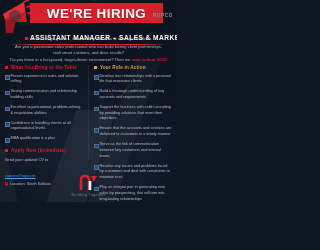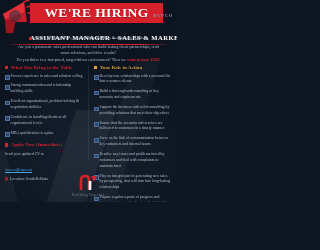--- a/index.html
+++ b/index.html
@@ -8,21 +8,20 @@
     background: #0e1622;
     font-family: "Liberation Sans", sans-serif;
     overflow: hidden;
   }
   .poster {
     position: relative;
     width: 177px; height: 202px;
     background:
       radial-gradient(ellipse 120px 90px at 88px 150px, #16202f 0%, #111a27 55%, #0c1420 100%);
     overflow: hidden;
-    font-family: Liberation Serif, serif;
   }
   
   .wm {
     position: absolute; pointer-events: none; opacity: .055;
     background: #ffffff;
   }
   .wm1 { left: 52px; top: 110px; width: 40px; height: 150px; transform: skewX(-18deg); }
   .wm2 { left: 104px; top: 60px; width: 26px; height: 190px; transform: skewX(-18deg); opacity:.03; }
   .wm3 { left: -10px; top: 150px; width: 30px; height: 120px; transform: skewX(14deg); opacity:.04; }
 

